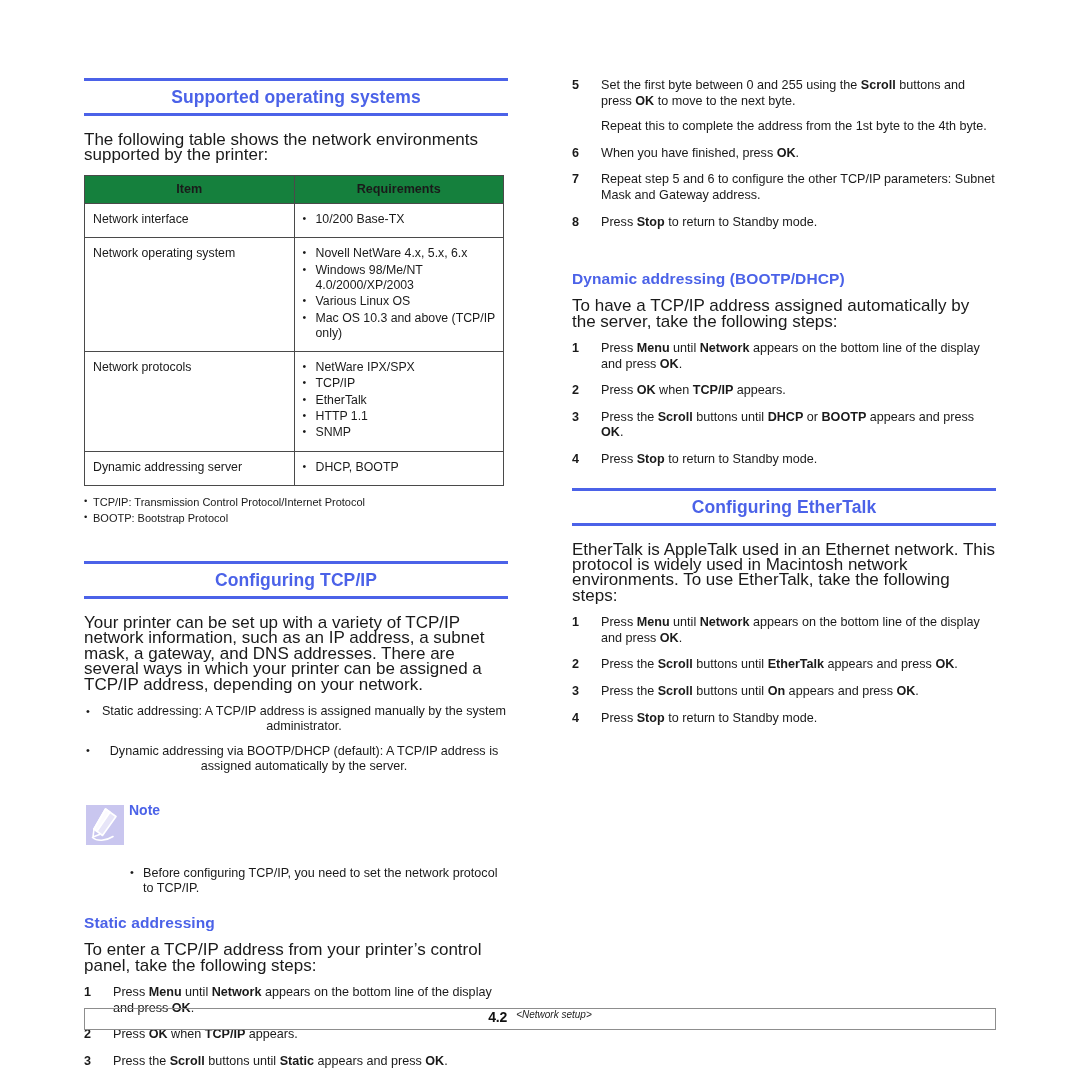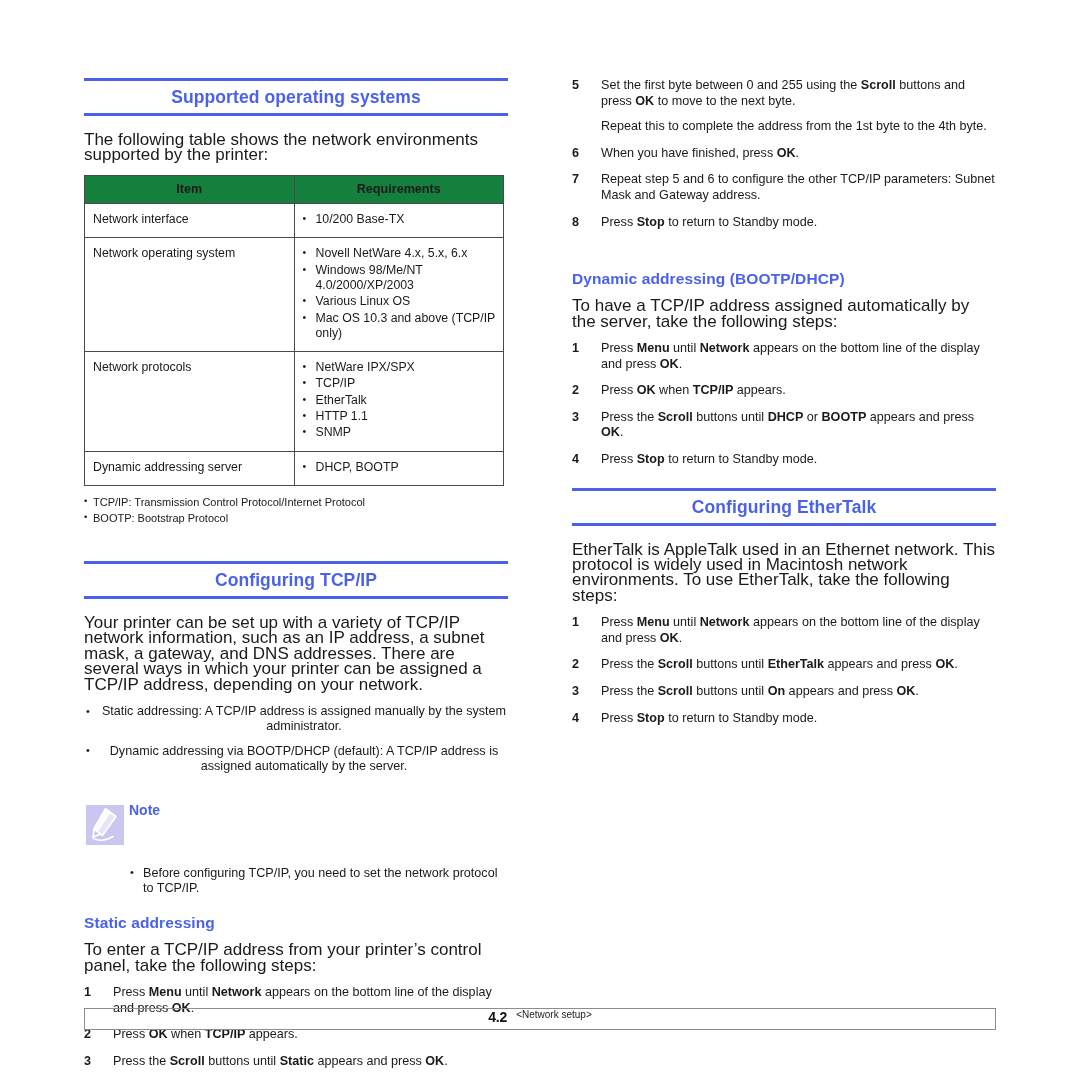--- a/index.html
+++ b/index.html
@@ -235,20 +235,21 @@
   }
   .footer .pg {
     font-size: 14px;
     font-weight: bold;
     color: #111;
     letter-spacing: -0.2px;
   }
   .footer .sect {
     font-size: 10px;
     color: #222;
+    font-style: italic;
   }
 
   b, strong { font-weight: bold; }
 </style>
 </head>
 <body>
 
 <div class="page">
 
   <div class="col col-left">

